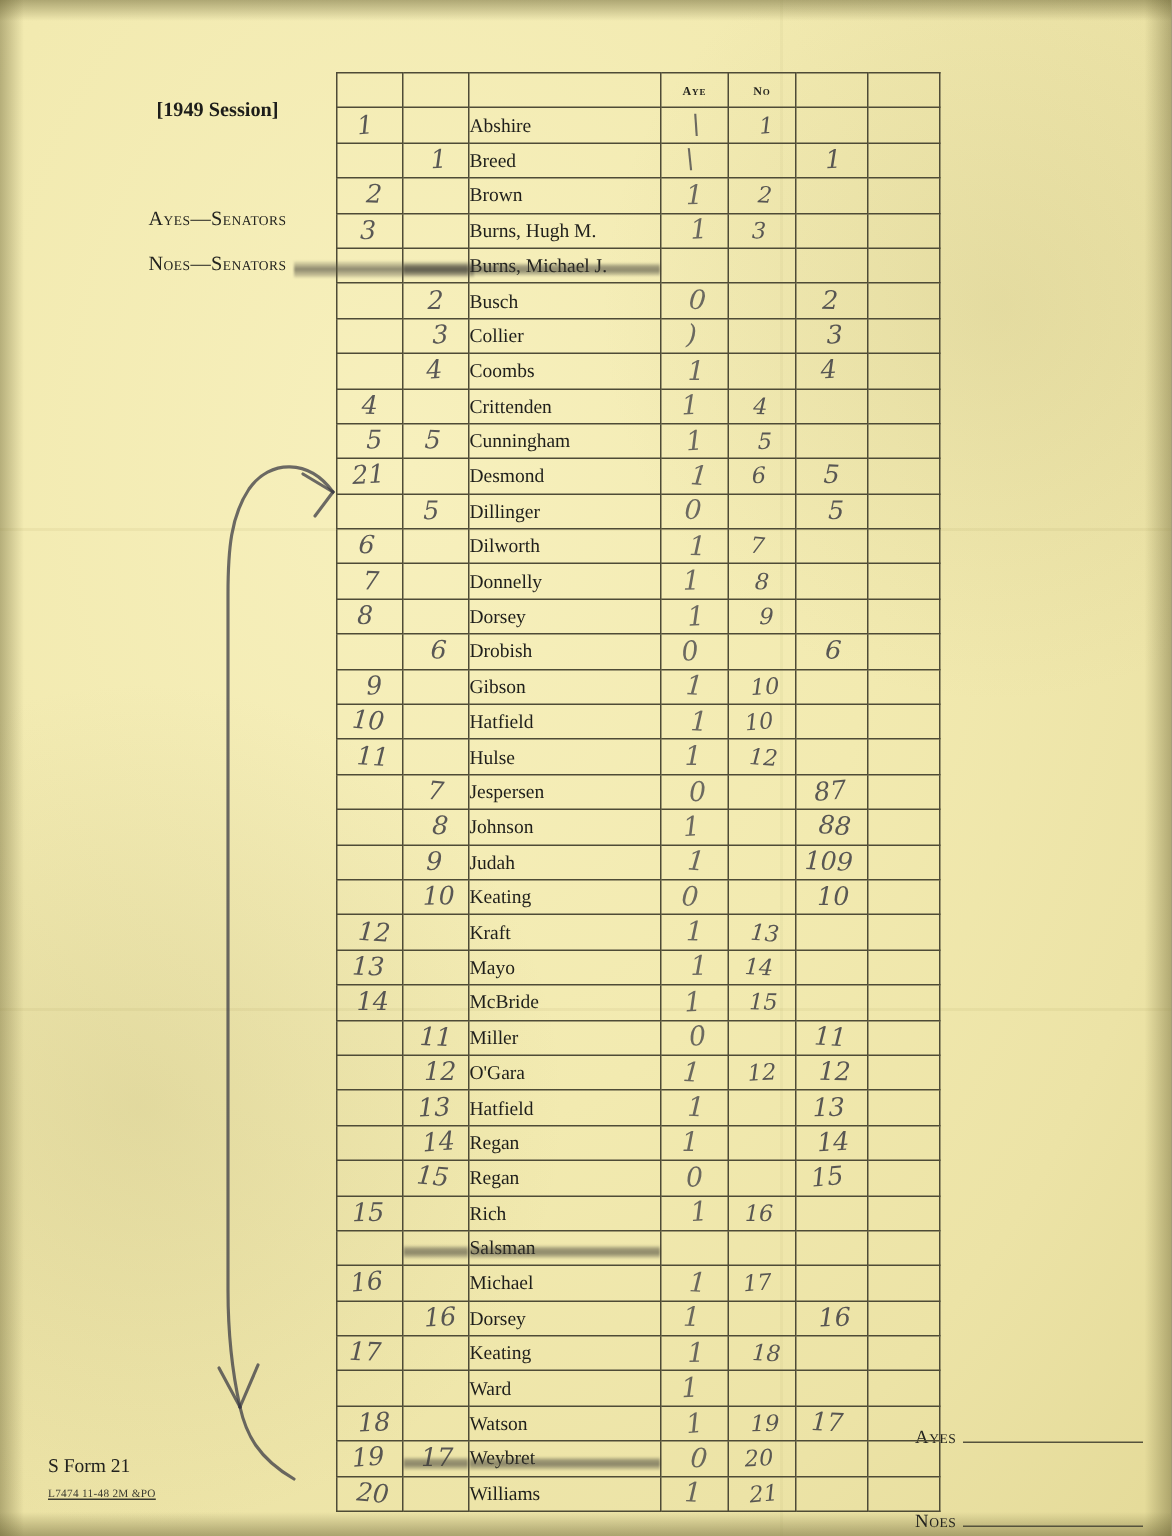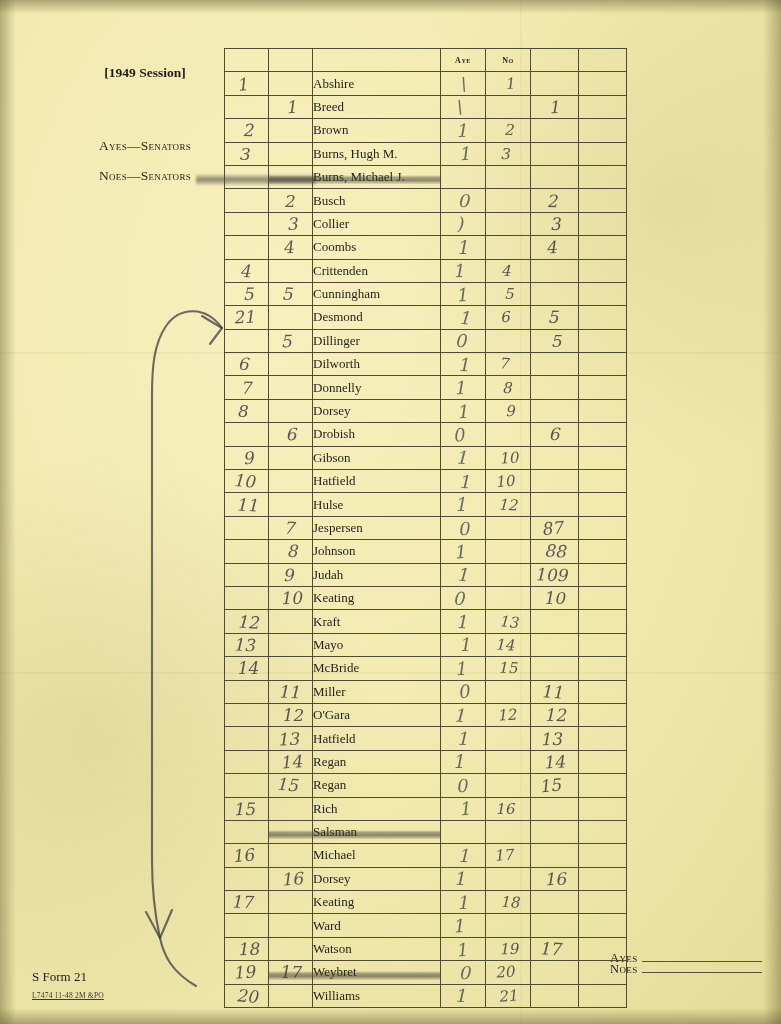--- a/index.html
+++ b/index.html
@@ -105,21 +105,21 @@
     letter-spacing: 0.4px;
   }
   .tally .rule {
     display: inline-block;
     width: 120px;
     border-bottom: 1px solid #55523c;
     margin-left: 4px;
     height: 11px;
   }
   #tally-ayes { left: 610px; top: 950px; }
-  #tally-noes { left: 610px; top: 961px; }
+  #tally-noes { left: 610px; top: 1006px; }
 
   
   #table-wrap {
     position: absolute;
     left: 224px;
     top: 48px;
   }
   table.rollcall {
     border-collapse: collapse;
     table-layout: fixed;

